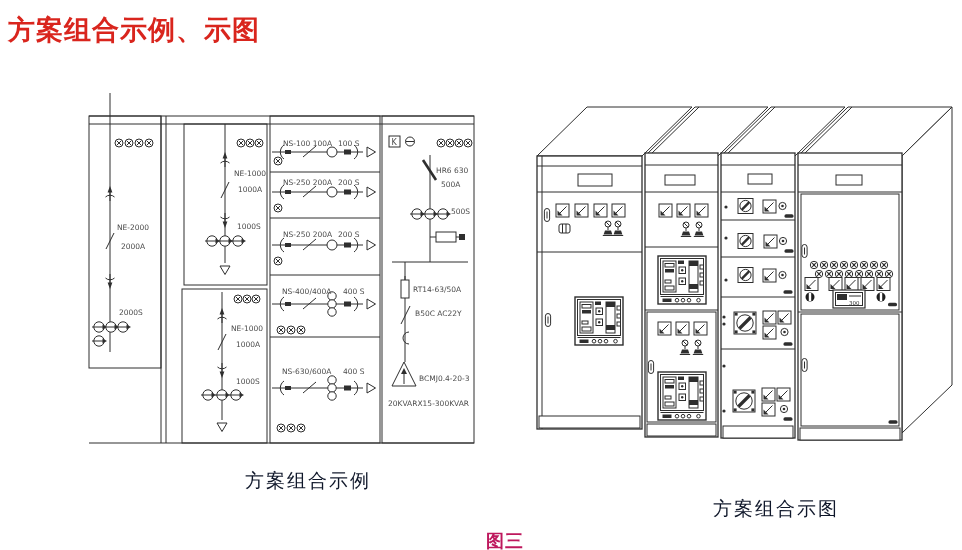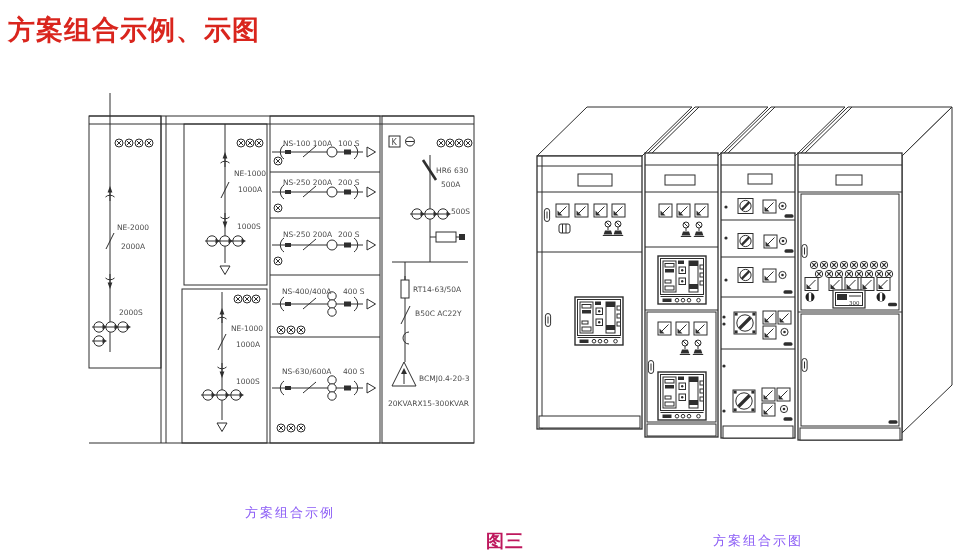--- a/index.html
+++ b/index.html
@@ -1,20 +1,20 @@
 <!DOCTYPE html>
 <html><head>
 <meta charset="utf-8">
 <style>
   html,body{margin:0;padding:0;background:#fff;}
   .page{position:relative;width:931px;height:550px;background:#fff;overflow:hidden;
         font-family:"DejaVu Sans","Liberation Sans",sans-serif;padding-left:44px;}
   .page-title{position:absolute;left:8px;top:12px;margin:0;font-size:27px;font-weight:bold;
         color:#d9251d;letter-spacing:1px;}
-  .caption{position:absolute;font-size:13px;color:#8b5cf6;letter-spacing:2px;margin-top:36px;}
+  .caption{position:absolute;font-size:19px;color:#0f172a;letter-spacing:2px;}
   .caption-left{left:245px;top:468px;}
   .caption-right{left:713px;top:496px;}
   .figure-label{position:absolute;left:486px;top:529px;font-size:18px;font-weight:600;color:#be185d;letter-spacing:1px;}
   svg{position:absolute;left:0;top:0;}
   svg text{font-family:"DejaVu Sans","Liberation Sans",sans-serif;}
 </style>
 </head>
 <body>
 
 <div class="page">

